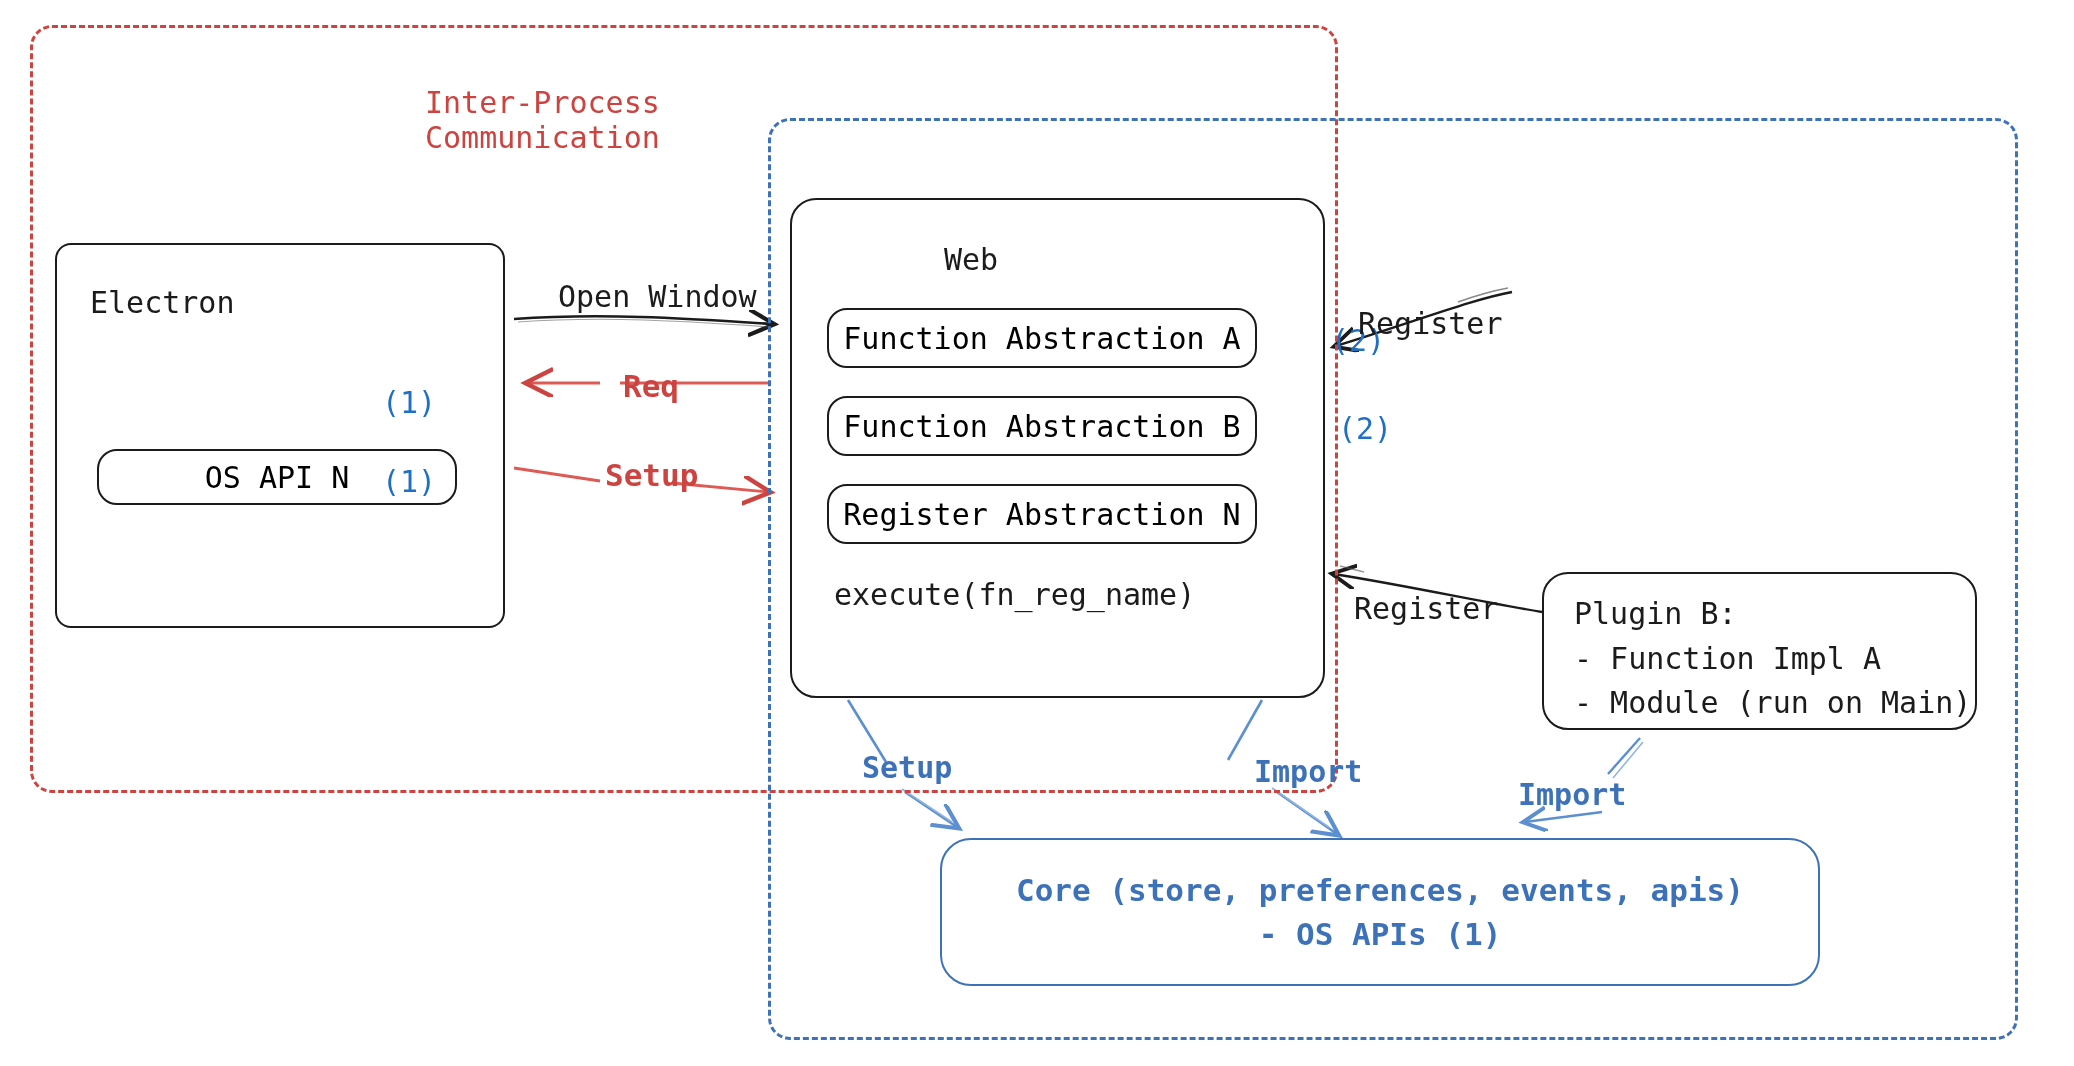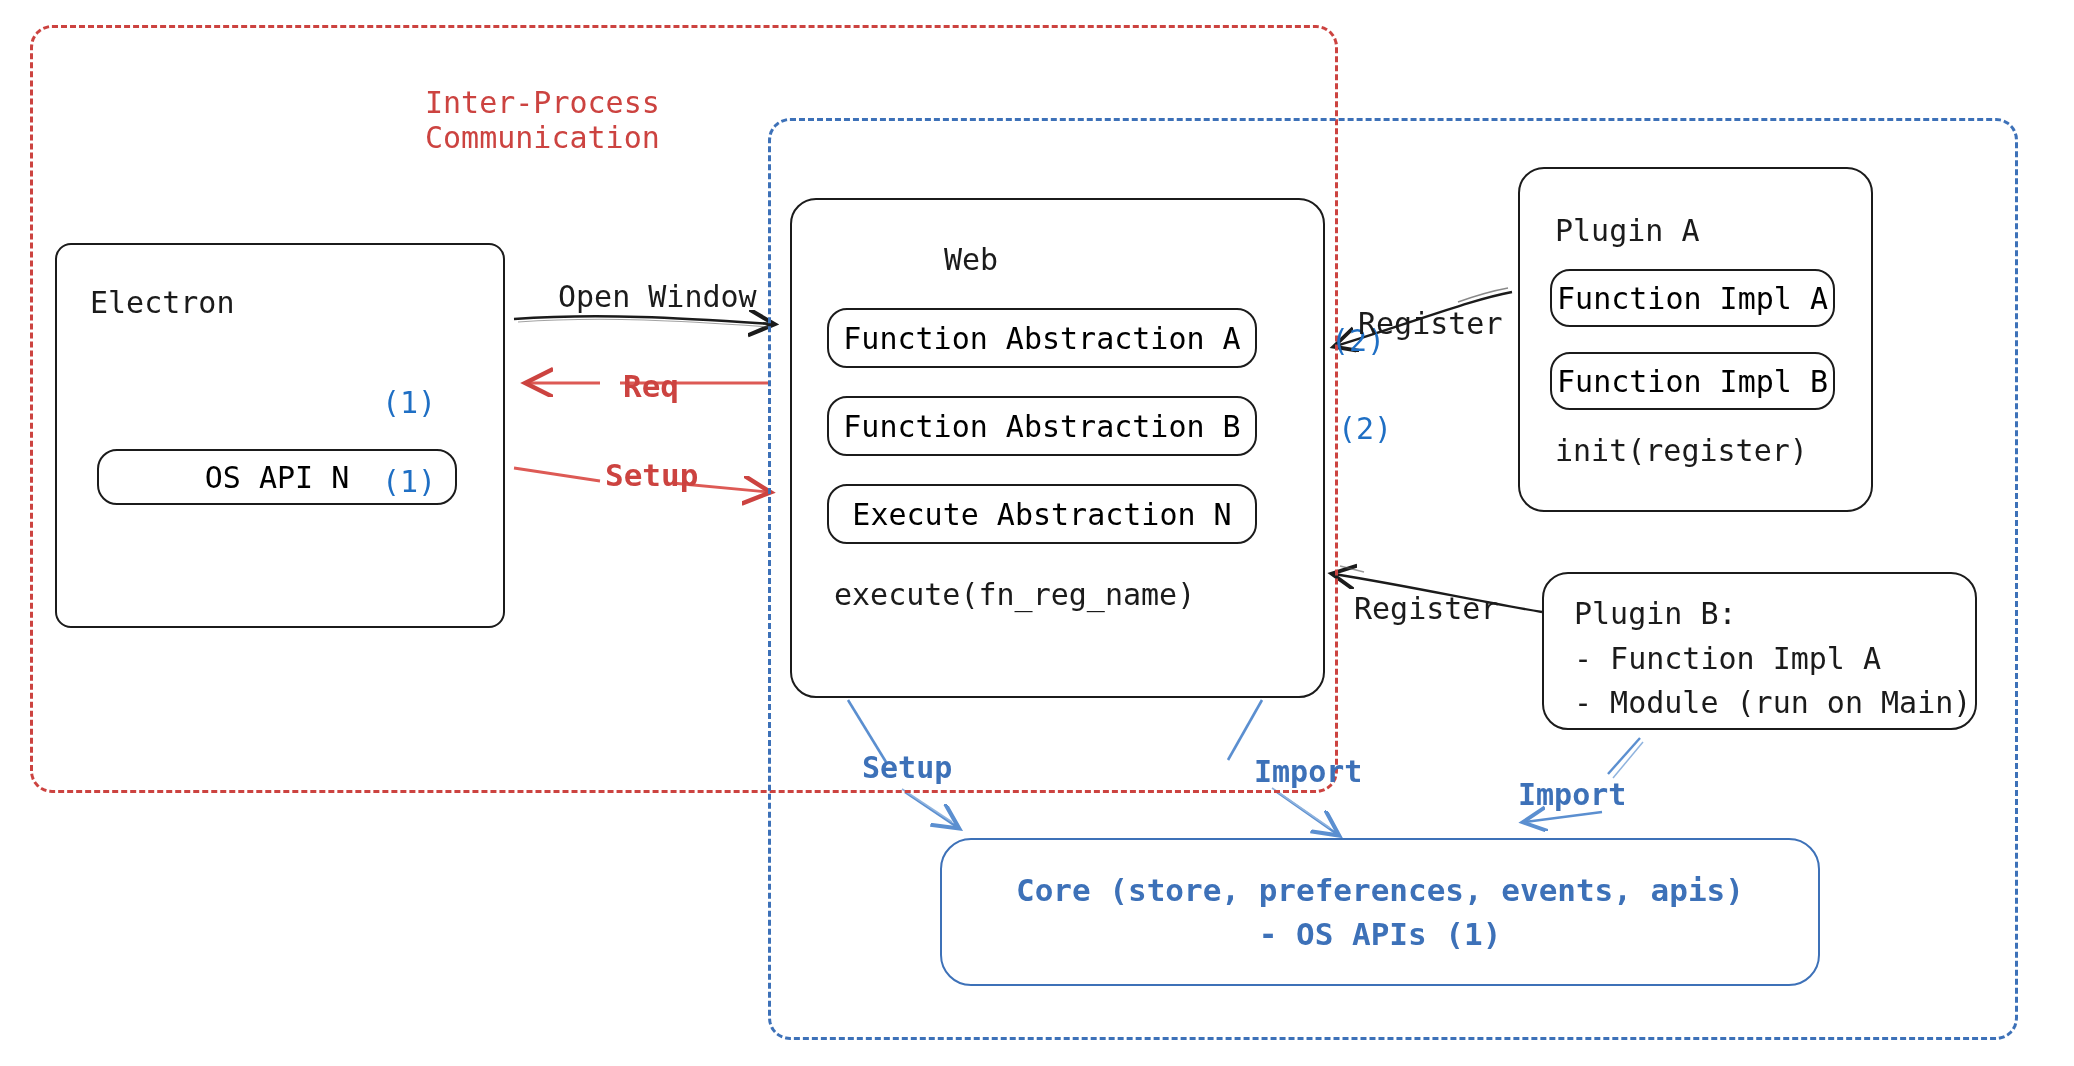--- a/index.html
+++ b/index.html
@@ -128,42 +128,29 @@
 
     <div class="subbox" style="left:35px;top:108px;width:430px;height:60px;">
       <span class="t-item">Function Abstraction A</span>
     </div>
 
     <div class="subbox" style="left:35px;top:196px;width:430px;height:60px;">
       <span class="t-item">Function Abstraction B</span>
     </div>
 
     <div class="subbox" style="left:35px;top:284px;width:430px;height:60px;">
-      <span class="t-item">Execute Abstraction N</span>
+      <span class="t-item">Register Abstraction N</span>
     </div>
 
     <div class="t t-item" style="left:42px;top:375px;">execute(fn_reg_name)</div>
   </div>
 
   <div class="t mark" style="left:1331px;top:321px;">(2)</div>
   <div class="t mark" style="left:1338px;top:409px;">(2)</div>
 
-  <div class="box" style="left:1518px;top:167px;width:355px;height:345px;">
-    <div class="t t-title" style="left:35px;top:42px;">Plugin A</div>
-
-    <div class="subbox" style="left:30px;top:100px;width:285px;height:58px;">
-      <span class="t-item">Function Impl A</span>
-    </div>
-
-    <div class="subbox" style="left:30px;top:183px;width:285px;height:58px;">
-      <span class="t-item">Function Impl B</span>
-    </div>
-
-    <div class="t t-item" style="left:35px;top:262px;">init(register)</div>
-  </div>
 
   <div class="box" style="left:1542px;top:572px;width:435px;height:158px;">
     <div class="t t-item" style="left:30px;top:20px;">Plugin B:</div>
     <div class="t t-item" style="left:30px;top:65px;">- Function Impl A</div>
     <div class="t t-item" style="left:30px;top:109px;">- Module (run on Main)</div>
   </div>
 
   <div class="box-core" style="left:940px;top:838px;width:880px;height:148px;border-radius:31px;">
     <div class="core-line">Core (store, preferences, events, apis)</div>
     <div class="core-line">- OS APIs (1)</div>

